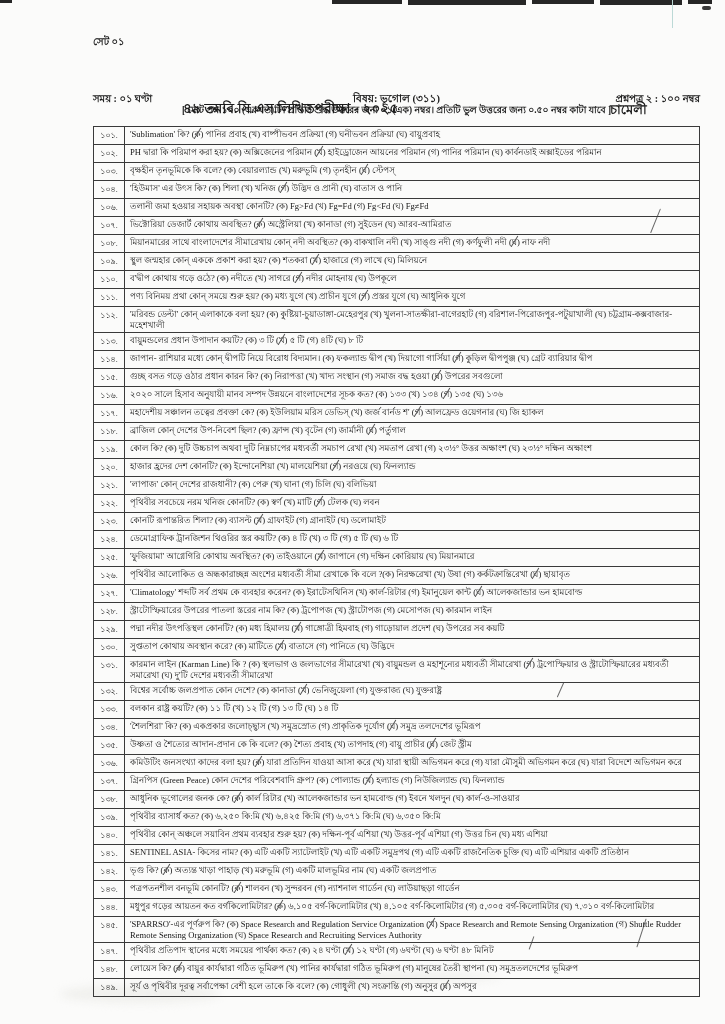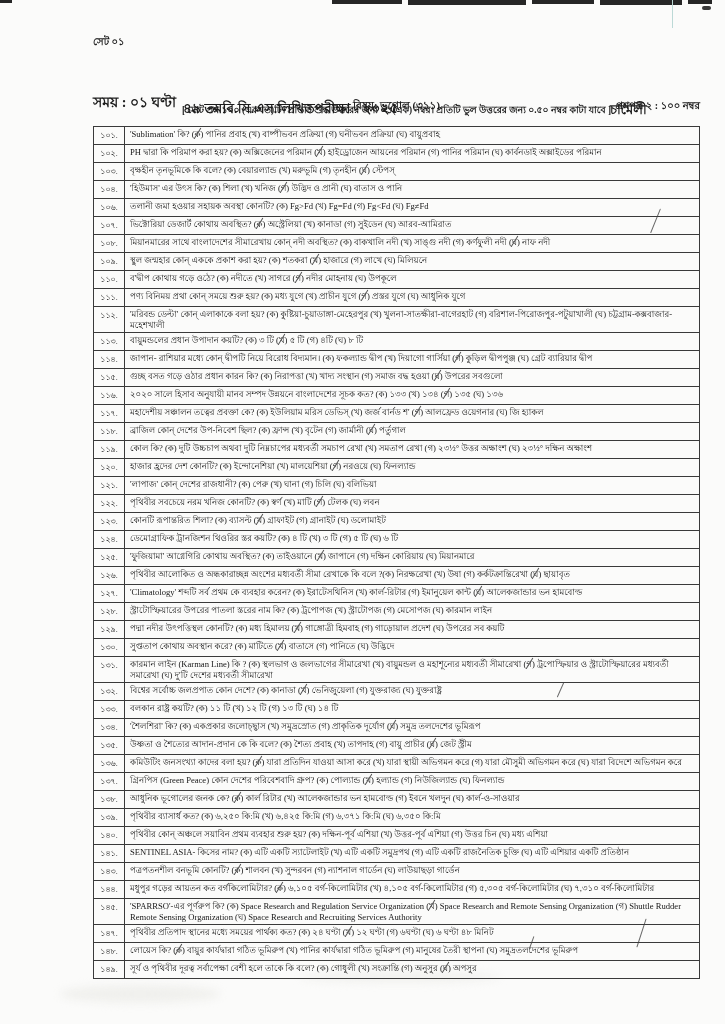--- a/index.html
+++ b/index.html
@@ -18,21 +18,21 @@
 
   .stray{position:absolute;width:1.4px;background:#6b6b6b;border-radius:1px;}
 
   .hdr{position:absolute;left:93px;width:607px;}
   .set-label{top:34px;font-size:10px;font-weight:bold;}
   .line1{top:68px;display:flex;align-items:flex-end;}
   .line1 .c{flex:1;font-size:13.5px;font-weight:bold;letter-spacing:.2px;margin-top:30px;}
   .line1 .r{width:90px;text-align:left;font-size:13px;font-weight:bold;}
   .line1 .l{width:90px;}
   .line2{top:91px;display:flex;align-items:flex-end;}
-  .line2 .l{width:150px;font-size:14px;font-weight:bold;text-align:left;}
+  .line2 .l{width:150px;font-size:10px;font-weight:bold;text-align:left;}
   .line2 .c{flex:1;text-align:center;font-size:10.5px;font-weight:bold;}
   .line2 .r{width:150px;text-align:right;font-size:10px;font-weight:bold;}
   .line3{top:103px;text-align:center;font-size:9.3px;font-weight:bold;}
 
   table.qt{
     position:absolute;left:93px;top:126px;width:607px;
     border-collapse:collapse;table-layout:fixed;
   }
   table.qt,table.qt td{border:1px solid #3a3a3a;}
   table.qt{border-width:1.5px;}
@@ -241,20 +241,24 @@
       </tr>
       <tr>
         <td class="qno">১৪০.</td>
         <td class="qtext">পৃথিবীর কোন্‌ অঞ্চলে সয়াবিন প্রথম ব্যবহার শুরু হয়? (ক) দক্ষিন-পূর্ব এশিয়া (খ) উত্তর-পূর্ব এশিয়া (গ) উত্তর চিন (ঘ) মধ্য এশিয়া</td>
       </tr>
       <tr>
         <td class="qno">১৪১.</td>
         <td class="qtext">SENTINEL ASIA- কিসের নাম? (ক) এটি একটি স্যাটেলাইট (খ) এটি একটি সমুদ্রপথ (গ) এটি একটি রাজনৈতিক চুক্তি (ঘ) এটি এশিয়ার একটি প্রতিষ্ঠান</td>
       </tr>
       <tr>
+        <td class="qno">১৪২.</td>
+        <td class="qtext">ভৃগু কি? <span class="tick">(ক)</span> অত্যন্ত খাড়া পাহাড় (খ) মরুভূমি (গ) একটি মালভূমির নাম (ঘ) একটি জলপ্রপাত</td>
+      </tr>
+      <tr>
         <td class="qno">১৪৩.</td>
         <td class="qtext">পত্রপতনশীল বনভূমি কোনটি? <span class="tick">(ক)</span> শালবন (খ) সুন্দরবন (গ) ন্যাশনাল গার্ডেন (ঘ) লাউয়াছড়া গার্ডেন</td>
       </tr>
       <tr>
         <td class="qno">১৪৪.</td>
         <td class="qtext">মধুপুর গড়ের আয়তন কত বর্গকিলোমিটার? <span class="tick">(ক)</span> ৬,১০৫ বর্গ-কিলোমিটার (খ) ৪,১০৫ বর্গ-কিলোমিটার (গ) ৫,৩০৫ বর্গ-কিলোমিটার (ঘ) ৭,৩১০ বর্গ-কিলোমিটার</td>
       </tr>
       <tr>
         <td class="qno">১৪৫.</td>
         <td class="qtext">'SPARRSO'-এর পূর্ণরুপ কি? (ক) Space Research and Regulation Service Organization <span class="tick">(খ)</span> Space Research and Remote Sensing Organization (গ) Shuttle Rudder Remote Sensing Organization (ঘ) Space Research and Recruiting Services Authority</td>

